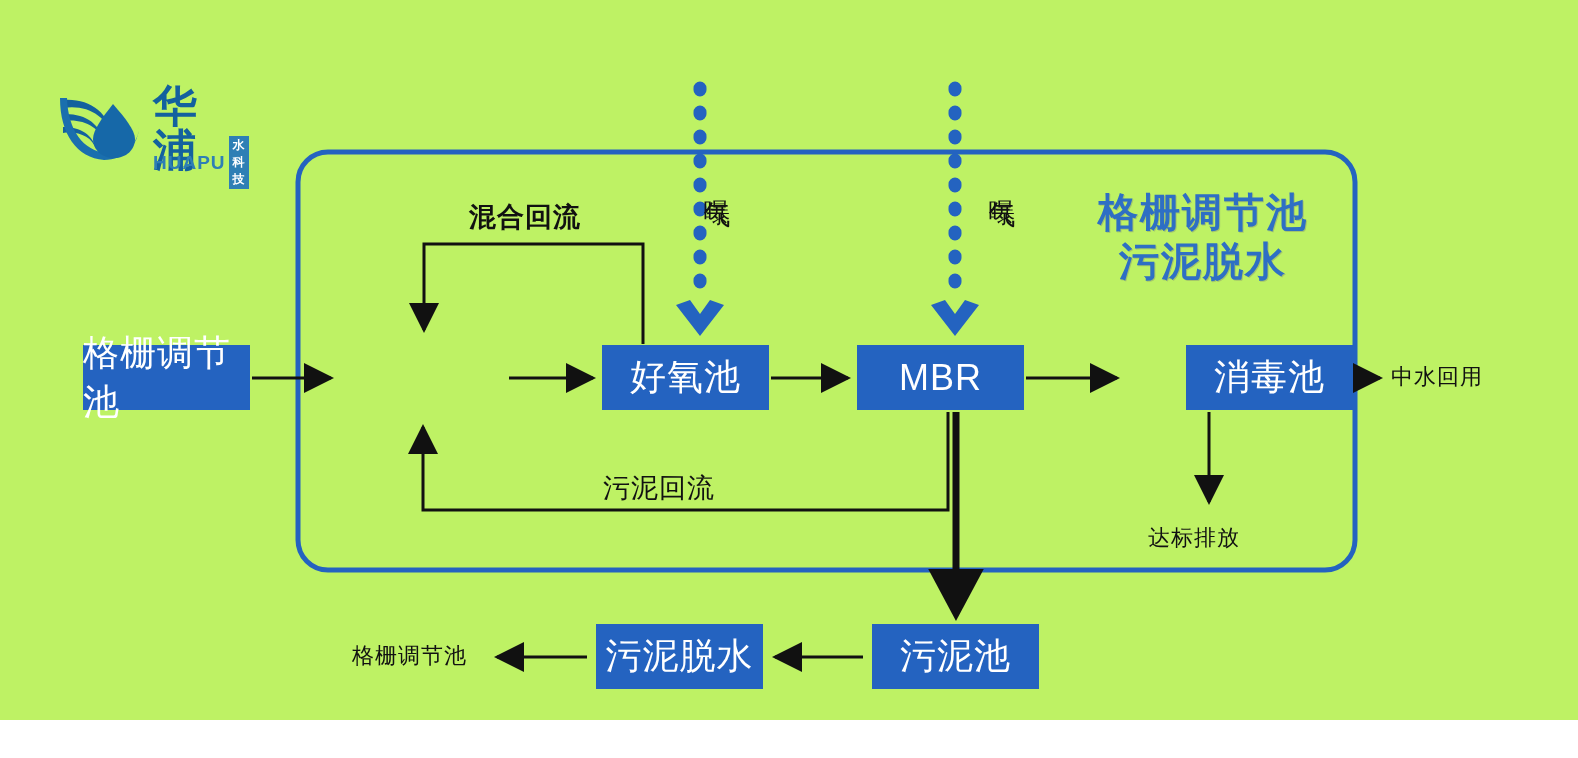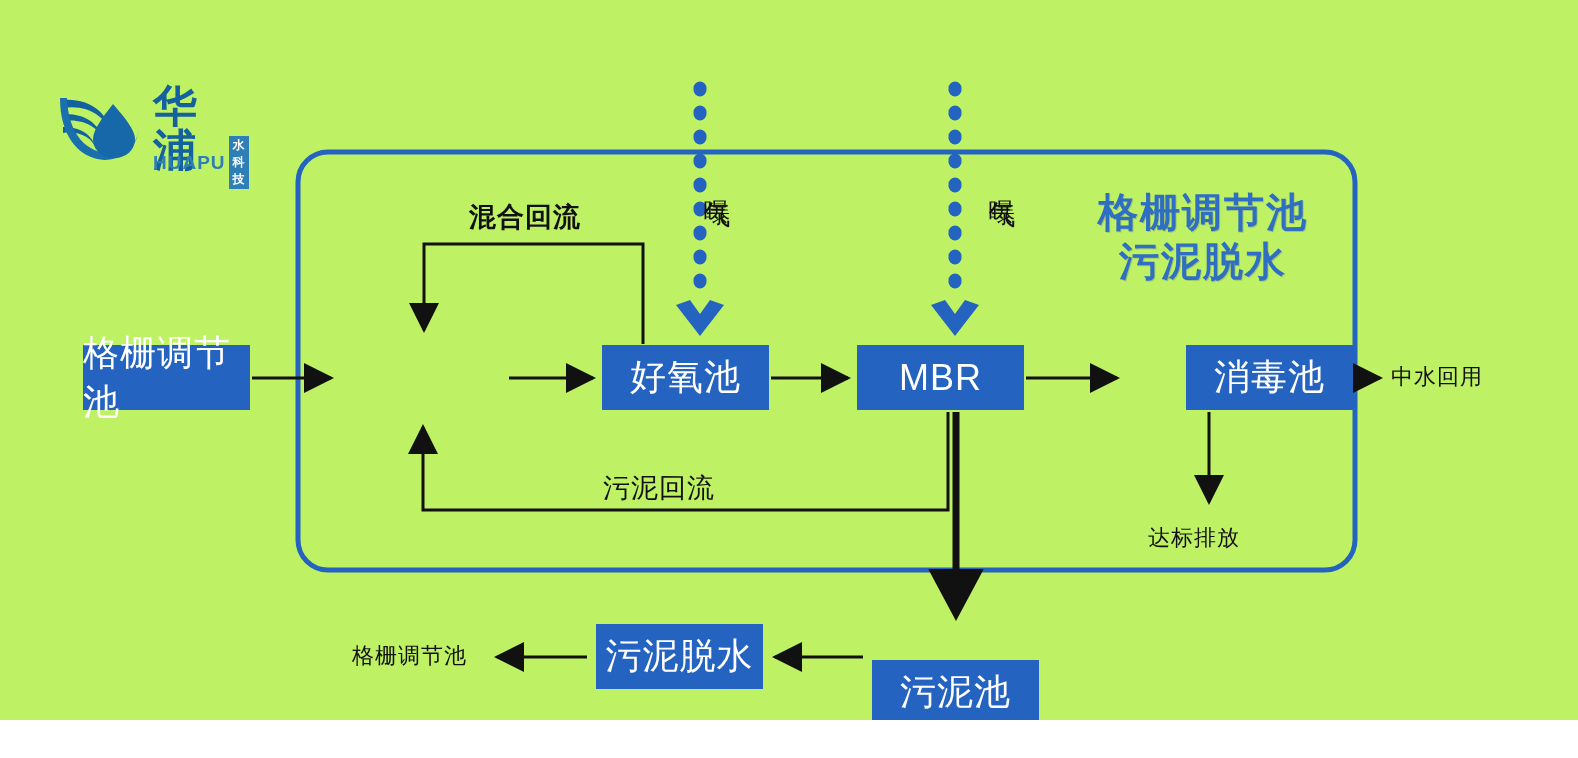--- a/index.html
+++ b/index.html
@@ -174,21 +174,21 @@
   </div>
   <div class="node" style="left:602px; top:345px; width:167px; height:65px;">
     <span>好氧池</span>
   </div>
   <div class="node" style="left:857px; top:345px; width:167px; height:65px;">
     <span>MBR</span>
   </div>
   <div class="node" style="left:1186px; top:345px; width:167px; height:65px;">
     <span>消毒池</span>
   </div>
-  <div class="node" style="left:872px; top:624px; width:167px; height:65px;margin-top:36px;">
+  <div class="node" style="left:872px; top:624px; width:167px; height:65px;">
     <span>污泥池</span>
   </div>
   <div class="node" style="left:596px; top:624px; width:167px; height:65px;">
     <span>污泥脱水</span>
   </div>
 
   <div class="plain-label" style="left:1391px; top:362px;">中水回用</div>
   <div class="plain-label" style="left:1148px; top:523px;">达标排放</div>
   <div class="plain-label" style="left:352px; top:641px;">格栅调节池</div>
 

